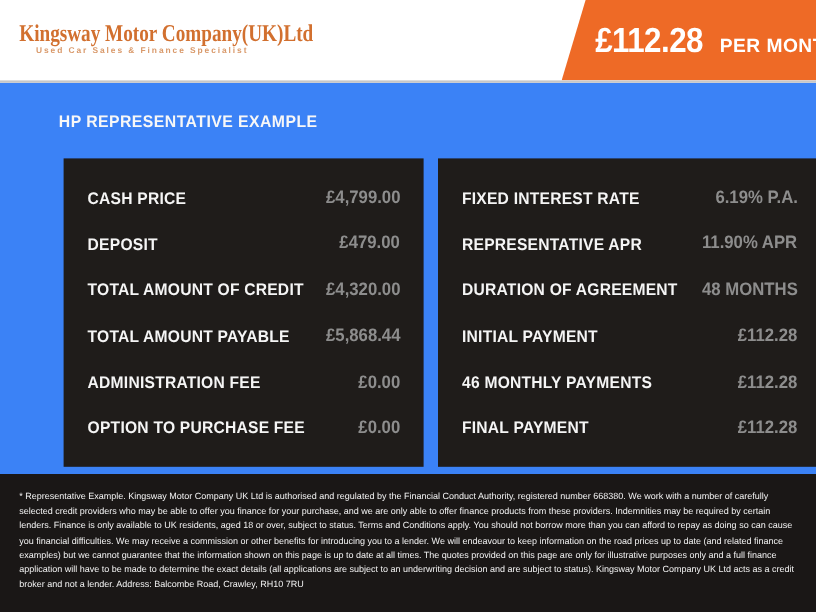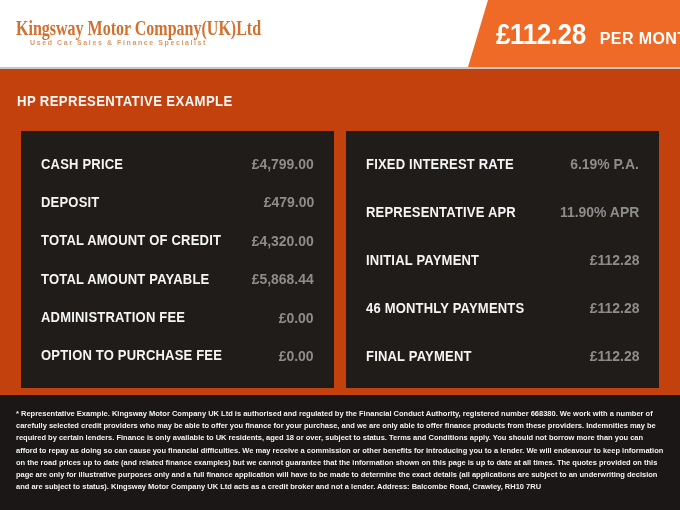--- a/index.html
+++ b/index.html
@@ -1,18 +1,18 @@
 <!DOCTYPE html>
 <html><head>
 <meta charset="utf-8">
 <style>
   html,body { margin:0; padding:0; background:#3a3a3a; }
   .page {
     width:680px; height:510px; position:relative; overflow:hidden;
-    background:#c2410c;
+    background:#3b82f6;
     font-family:"Liberation Sans", sans-serif;
   }
 
   
   .header {
     position:relative; height:67px; background:#ffffff;
     border-bottom:2px solid #c7c7c7;
   }
   .logo { position:absolute; left:16px; top:17px; }
   .logo-name {
@@ -40,21 +40,21 @@
     color:#ffffff; font-size:29px; font-weight:700; letter-spacing:-0.5px;
     transform:scaleX(0.90); transform-origin:left center;
     white-space:nowrap;
   }
   .banner-period {
     color:#ffffff; font-size:16px; font-weight:700; letter-spacing:0.4px;
     margin-left:4px; white-space:nowrap;
   }
 
   
-  .body { position:relative; }
+  .body { position:relative;padding-left:32px; }
   .title {
     display:inline-block;
     color:#f7f7f7; font-size:14px; font-weight:700; letter-spacing:0.4px;
     margin:24px 0 0 17px;
     transform:scaleX(0.94); transform-origin:left center;
     white-space:nowrap;
   }
   .panels {
     display:flex; gap:12px; margin:21px 21px 0 21px;
   }
@@ -78,21 +78,21 @@
     white-space:nowrap;
   }
 
   
   .footer {
     position:absolute; left:0; right:0; top:395px; bottom:0;
     background:#1a1716;
     padding:13px 15px 0 16px; box-sizing:border-box;
   }
   .disclaimer {
-    color:#f2f2f2; font-size:7.5px; font-weight:700;
+    color:#f2f2f2; font-size:7.5px; font-weight:400;
     line-height:12.2px; letter-spacing:0px;
   }
 </style>
 </head>
 <body>
 
 <div class="page">
 
   <div class="header">
     <div class="logo">
@@ -142,20 +142,24 @@
       <div class="panel">
         <div class="row">
           <span class="lbl">FIXED INTEREST RATE</span>
           <span class="val">6.19% P.A.</span>
         </div>
         <div class="row">
           <span class="lbl">REPRESENTATIVE APR</span>
           <span class="val">11.90% APR</span>
         </div>
         <div class="row">
+          <span class="lbl">DURATION OF AGREEMENT</span>
+          <span class="val">48 MONTHS</span>
+        </div>
+        <div class="row">
           <span class="lbl">INITIAL PAYMENT</span>
           <span class="val">£112.28</span>
         </div>
         <div class="row">
           <span class="lbl">46 MONTHLY PAYMENTS</span>
           <span class="val">£112.28</span>
         </div>
         <div class="row">
           <span class="lbl">FINAL PAYMENT</span>
           <span class="val">£112.28</span>

